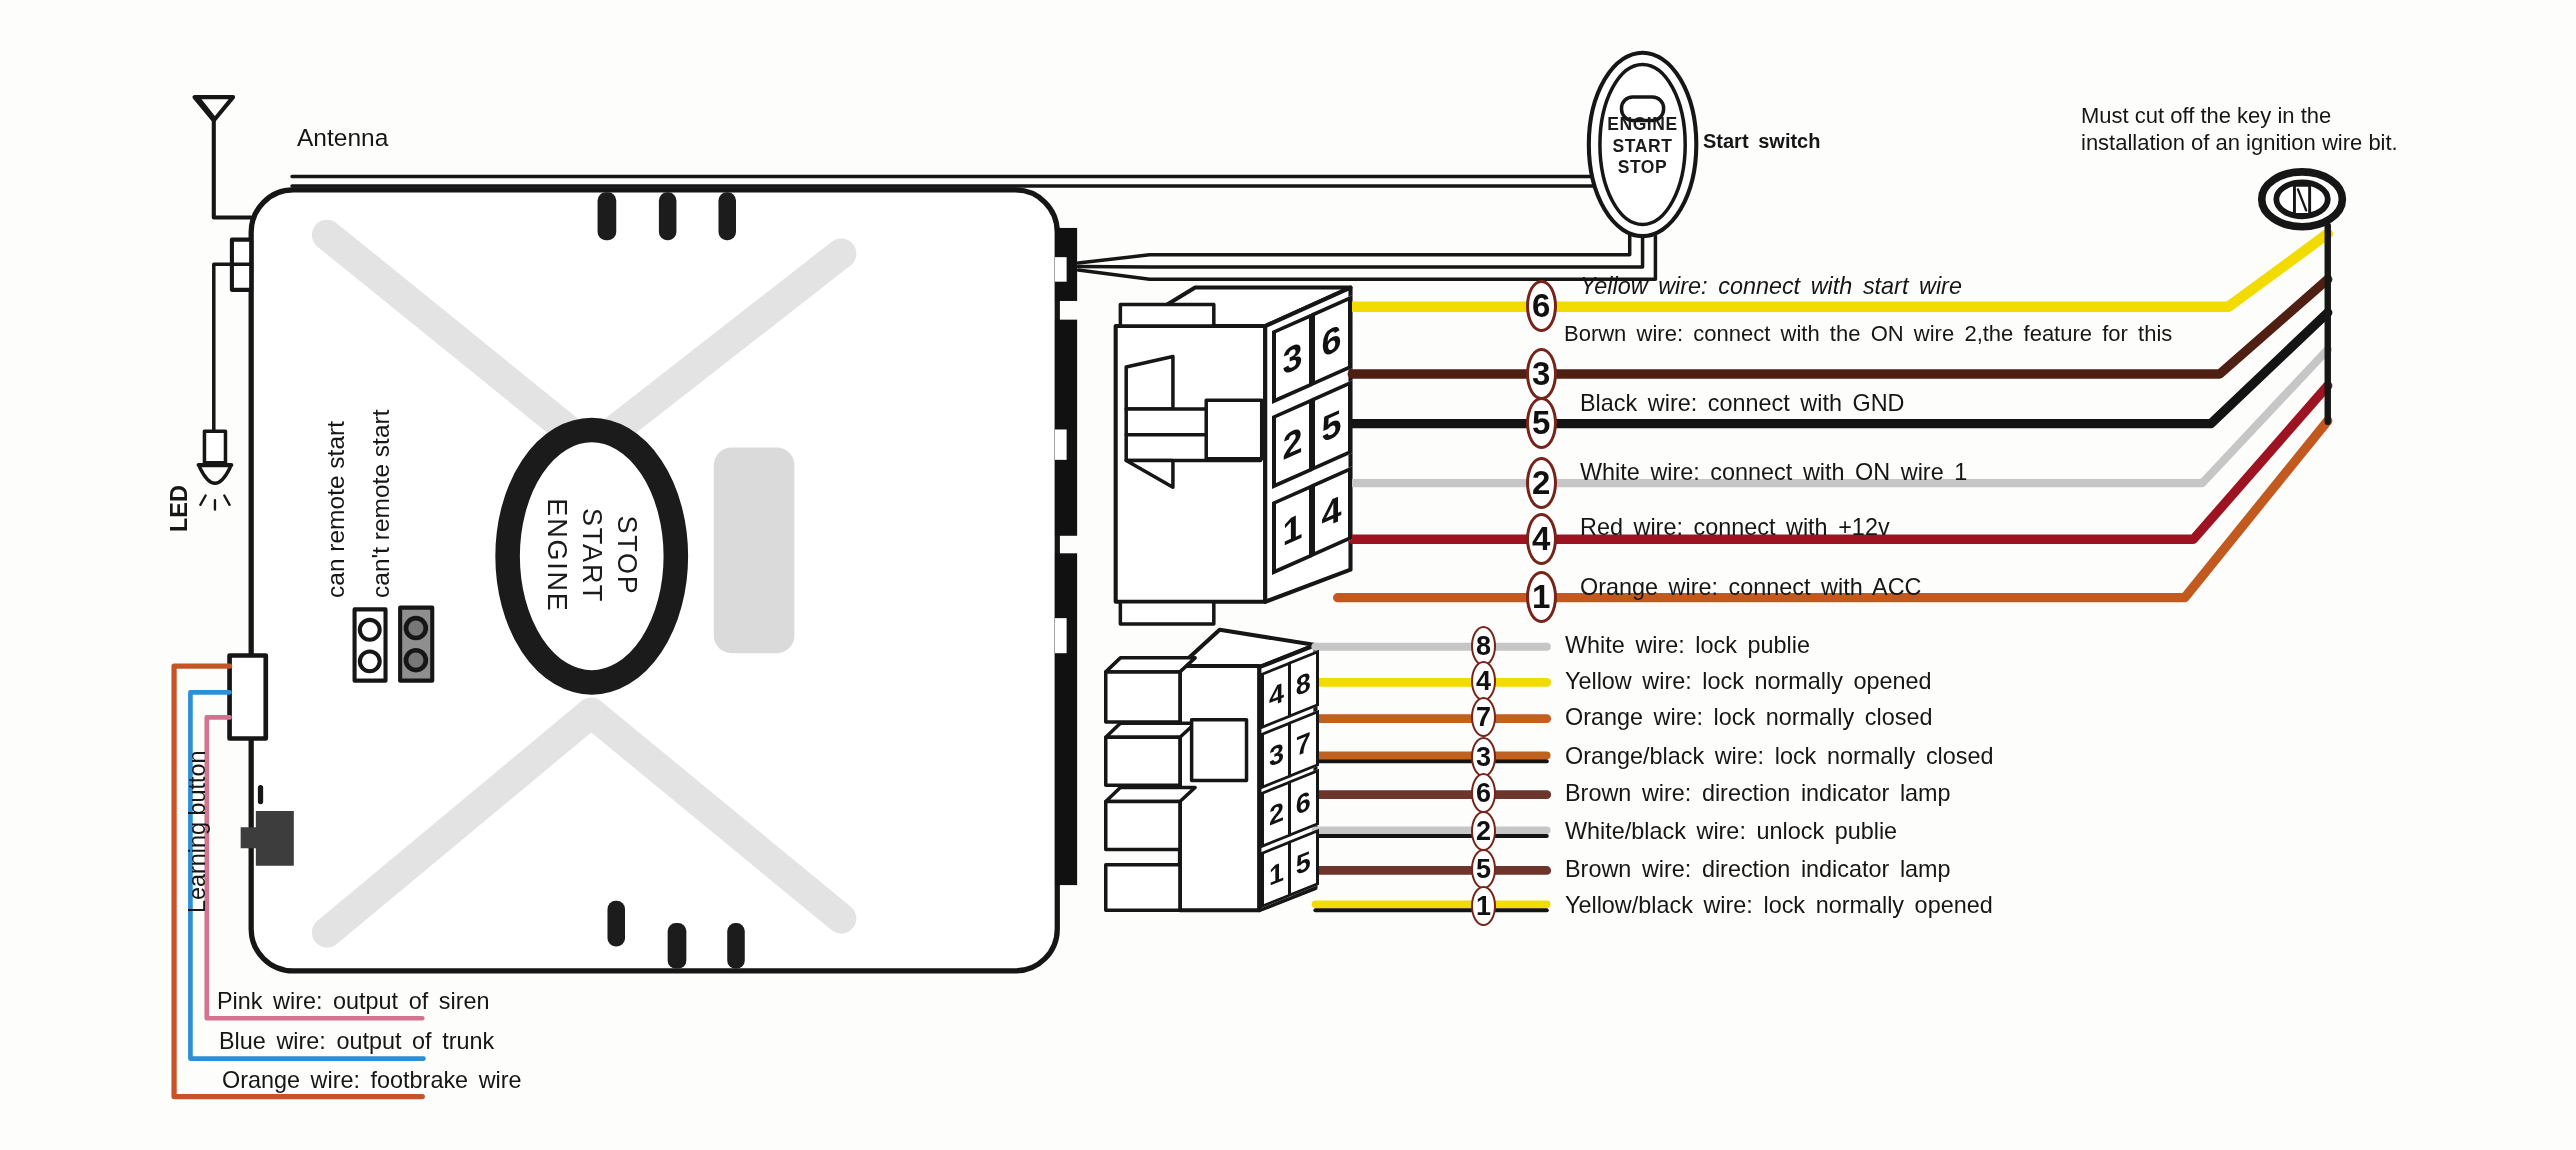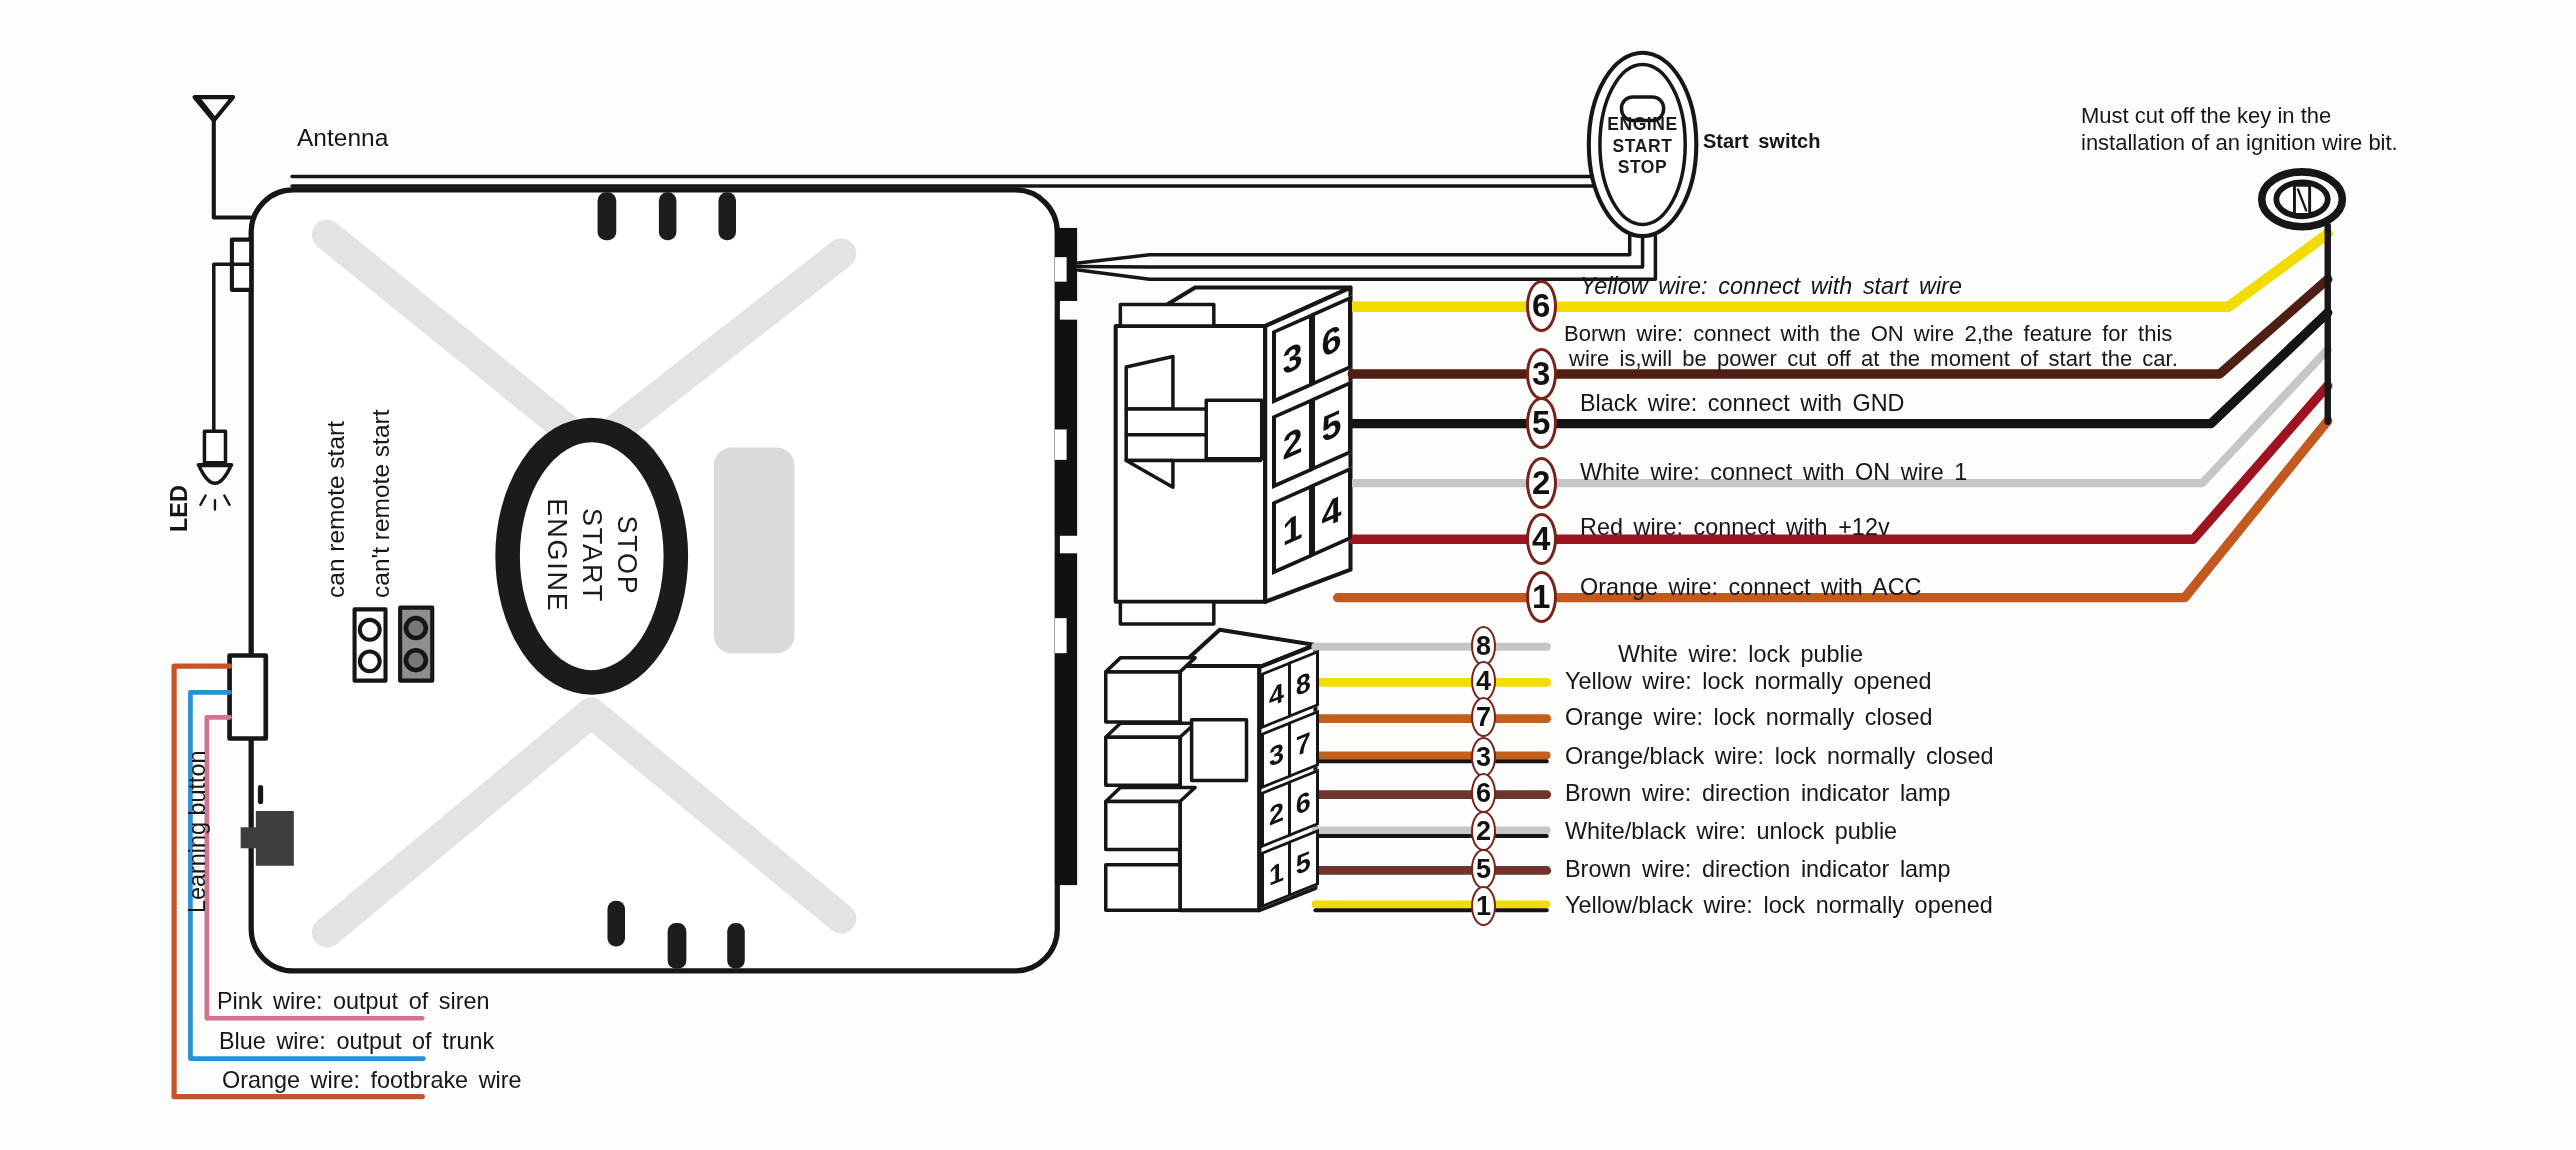--- a/index.html
+++ b/index.html
@@ -222,36 +222,35 @@
 
   <div class="cnum1" style="left:1526px; top:280px;">6</div>
   <div class="cnum1" style="left:1526px; top:348px;">3</div>
   <div class="cnum1" style="left:1526px; top:397px;">5</div>
   <div class="cnum1" style="left:1526px; top:457px;">2</div>
   <div class="cnum1" style="left:1526px; top:513px;">4</div>
   <div class="cnum1" style="left:1526px; top:571px;">1</div>
 
   <div class="lbl" style="left:1580px; top:273px;font-style:italic;">Yellow wire: connect with start wire</div>
   <div class="lbl small" style="left:1564px; top:321px;">Borwn wire: connect with the ON wire 2,the feature for this</div>
-  <div class="lbl small" style="left:1569px; top:346px;">wire is,will be power cut off at the moment of start the car.</div>
   <div class="lbl" style="left:1580px; top:390px;">Black wire: connect with GND</div>
   <div class="lbl" style="left:1580px; top:459px;">White wire: connect with ON wire 1</div>
   <div class="lbl" style="left:1580px; top:514px;text-align:right;">Red wire: connect with +12v</div>
   <div class="lbl" style="left:1580px; top:574px;">Orange wire: connect with ACC</div>
 
   <div class="cnum2" style="left:1471px; top:626px;">8</div>
   <div class="cnum2" style="left:1471px; top:661px;">4</div>
   <div class="cnum2" style="left:1471px; top:697px;">7</div>
   <div class="cnum2" style="left:1471px; top:737px;">3</div>
   <div class="cnum2" style="left:1471px; top:773px;">6</div>
   <div class="cnum2" style="left:1471px; top:811px;">2</div>
   <div class="cnum2" style="left:1471px; top:849px;">5</div>
   <div class="cnum2" style="left:1471px; top:886px;">1</div>
 
-  <div class="lbl" style="left:1618px; top:632px;margin-top:9px;">White wire: lock publie</div>
+  <div class="lbl" style="left:1565px; top:632px;">White wire: lock publie</div>
   <div class="lbl" style="left:1565px; top:668px;">Yellow wire: lock normally opened</div>
   <div class="lbl" style="left:1565px; top:704px;">Orange wire: lock normally closed</div>
   <div class="lbl" style="left:1565px; top:743px;">Orange/black wire: lock normally closed</div>
   <div class="lbl" style="left:1565px; top:780px;">Brown wire: direction indicator lamp</div>
   <div class="lbl" style="left:1565px; top:818px;">White/black wire: unlock publie</div>
   <div class="lbl" style="left:1565px; top:856px;">Brown wire: direction indicator lamp</div>
   <div class="lbl" style="left:1565px; top:892px;">Yellow/black wire: lock normally opened</div>
 
   <div class="lbl" style="left:217px; top:988px;">Pink wire: output of siren</div>
   <div class="lbl" style="left:219px; top:1028px;">Blue wire: output of trunk</div>

